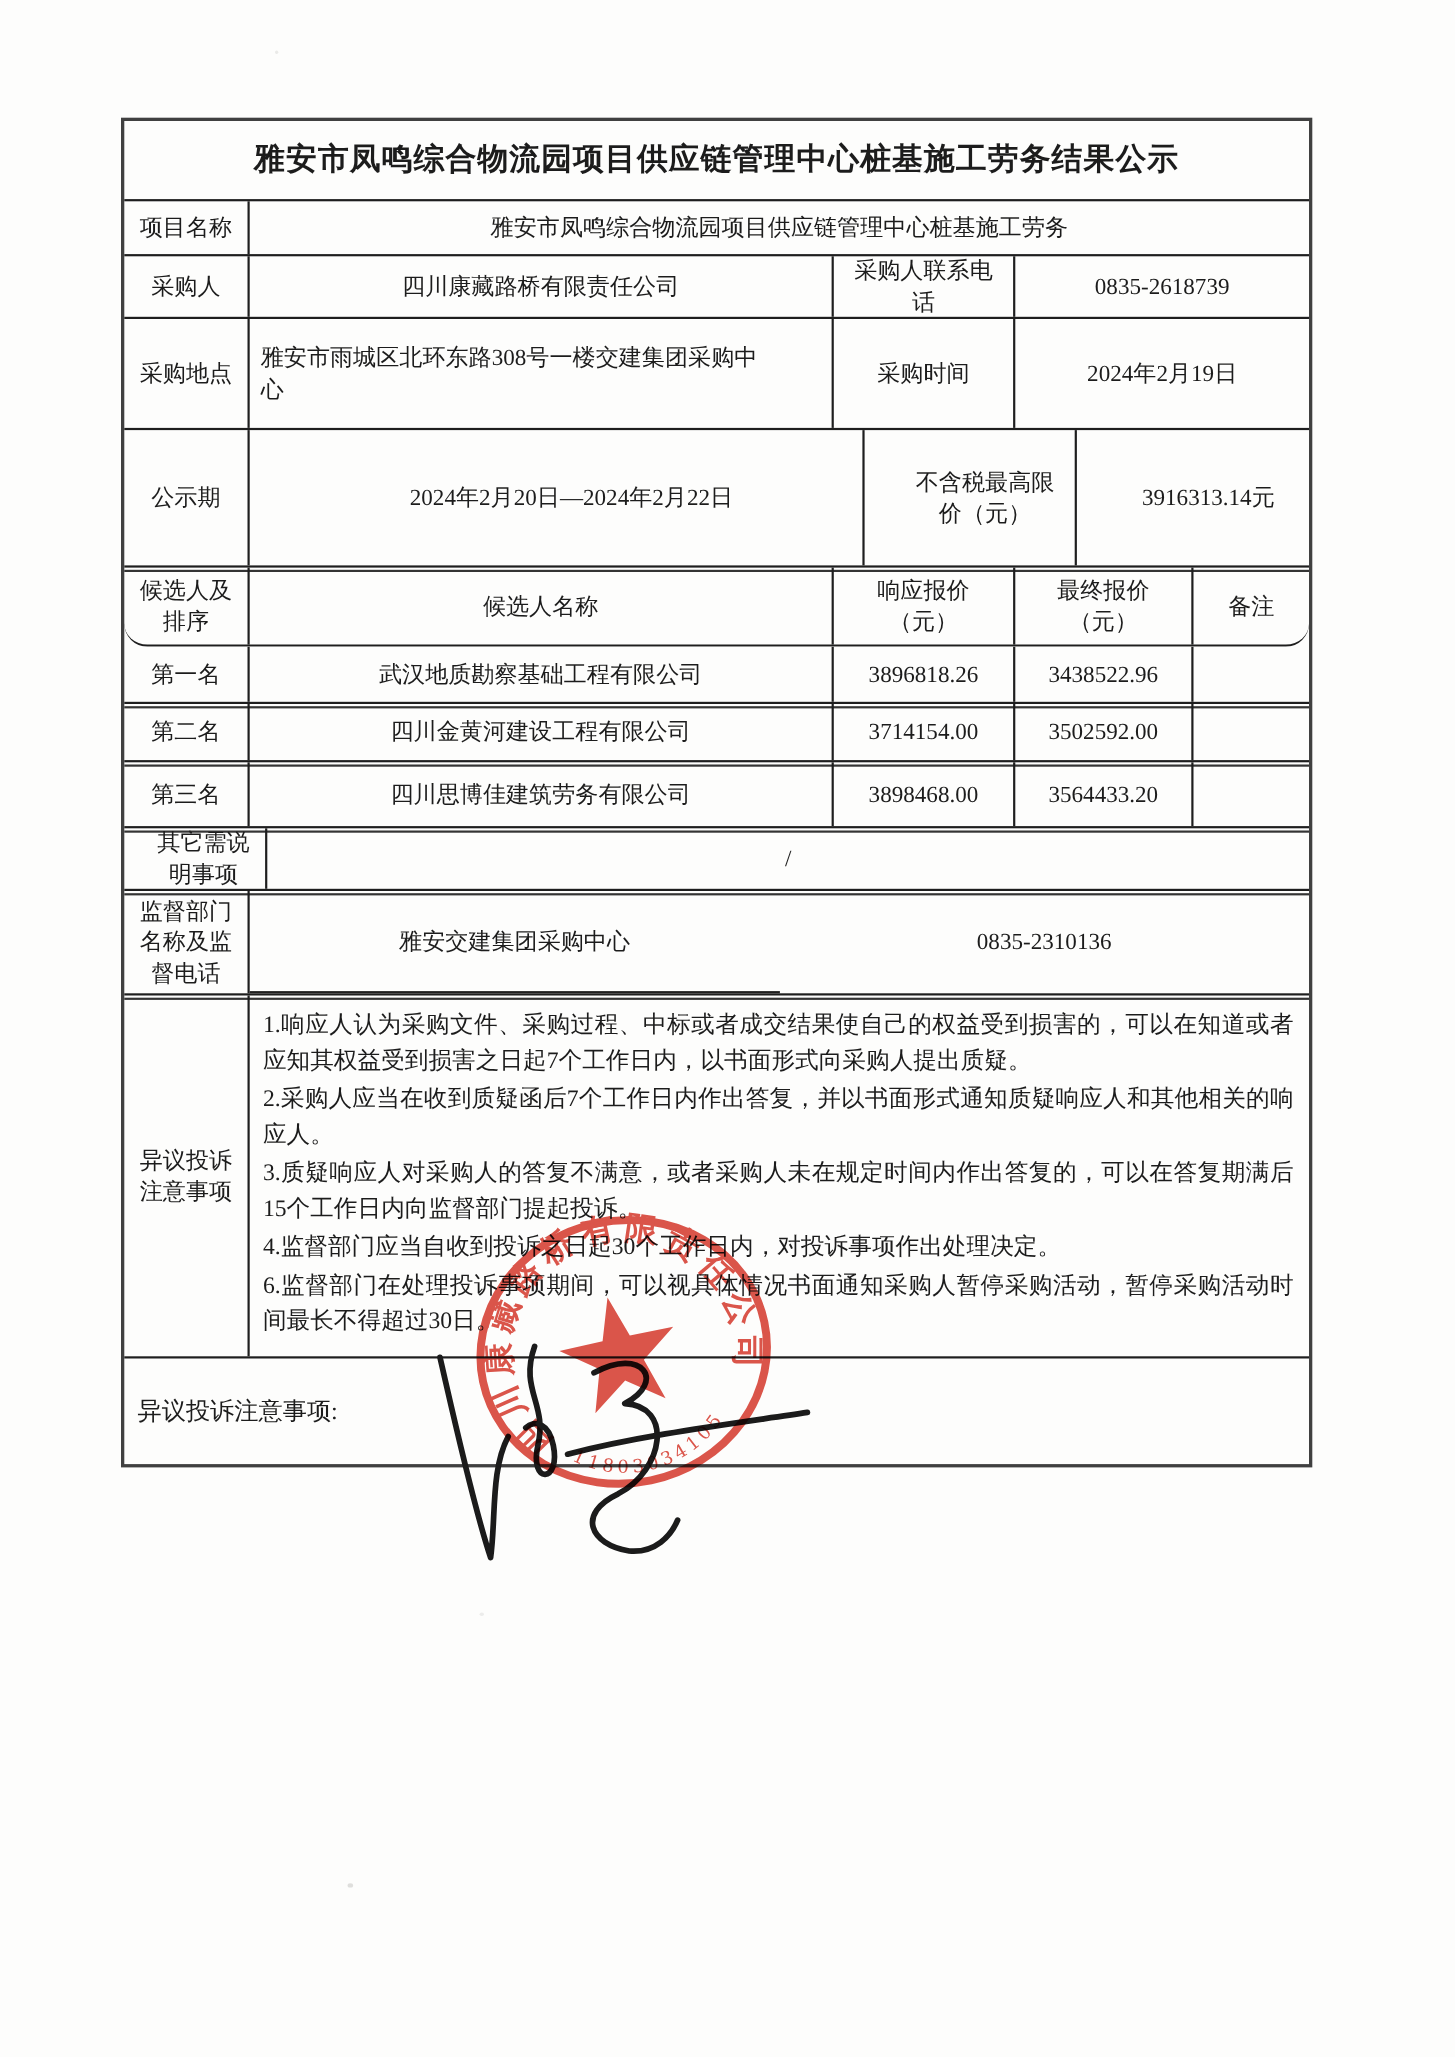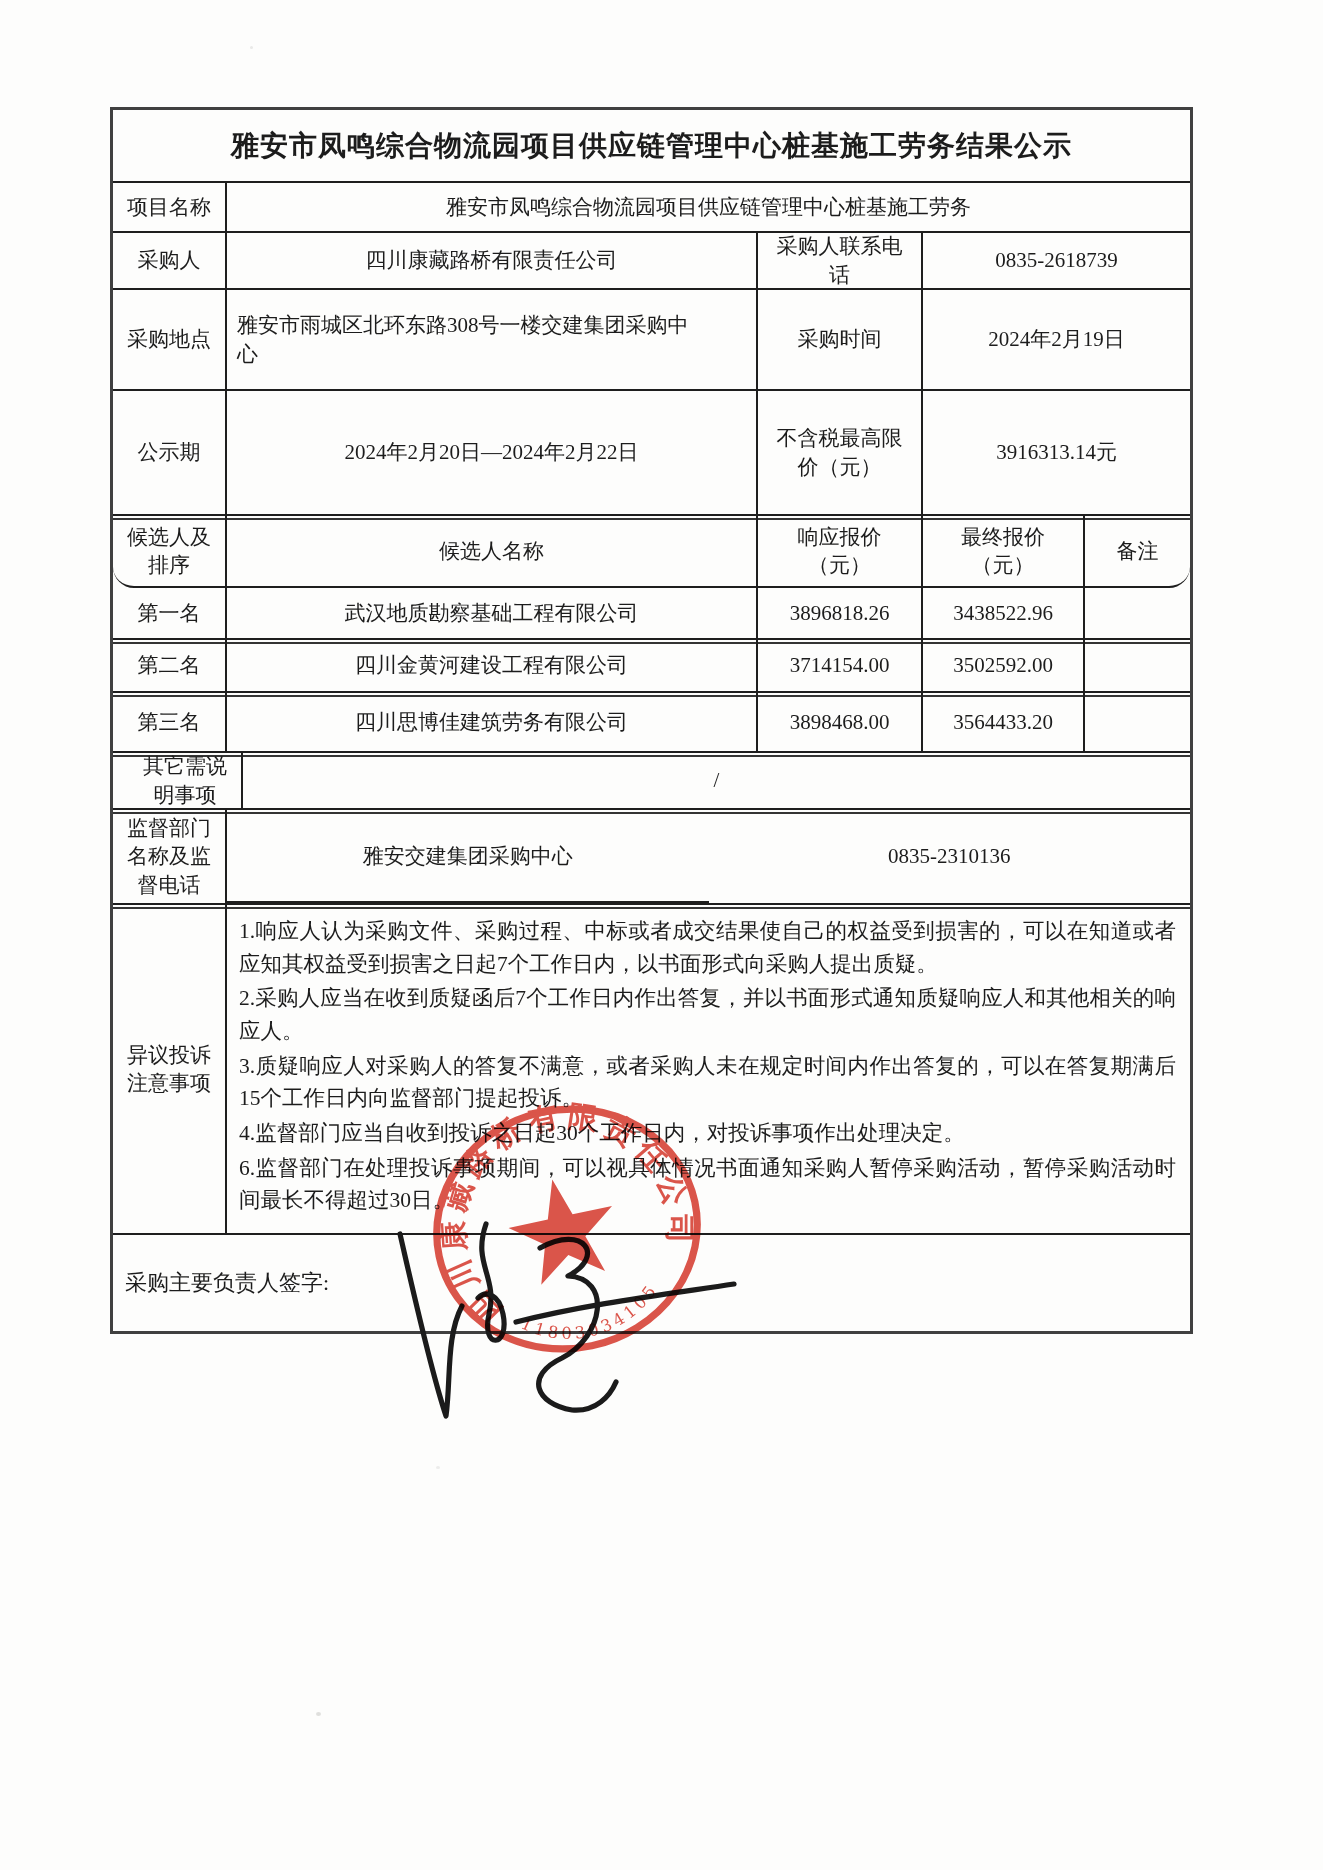--- a/index.html
+++ b/index.html
@@ -37,21 +37,21 @@
   .c4{width:162px;flex:none;}
   .c5{flex:1;}
   .grow{flex:1;}
   .left{justify-content:flex-start;text-align:left;}
 
   .r-title{height:73px;}
   .r-title .cell{font-size:28px;font-weight:bold;letter-spacing:1px;}
   .r-project{height:50px;}
   .r-purchaser{height:57px;}
   .r-location{height:101px;}
-  .r-period{height:125px;}
+  .r-period{height:125px;gap:28px;}
   .r-chead{height:72px;border-radius:21px;}
   .r-cand1{height:52px;}
   .r-cand2{height:53px;}
   .r-cand3{height:60px;}
   .r-other{height:57px;padding-left:16px;}
   .r-superv{height:95px;}
   .r-objection{height:330px;}
   .r-sign{height:96px;}
 
   
@@ -182,21 +182,21 @@
       <div class="objection-text">
         <p>1.响应人认为采购文件、采购过程、中标或者成交结果使自己的权益受到损害的，可以在知道或者应知其权益受到损害之日起7个工作日内，以书面形式向采购人提出质疑。</p>
         <p>2.采购人应当在收到质疑函后7个工作日内作出答复，并以书面形式通知质疑响应人和其他相关的响应人。</p>
         <p>3.质疑响应人对采购人的答复不满意，或者采购人未在规定时间内作出答复的，可以在答复期满后15个工作日内向监督部门提起投诉。</p>
         <p>4.监督部门应当自收到投诉之日起30个工作日内，对投诉事项作出处理决定。</p>
         <p>6.监督部门在处理投诉事项期间，可以视具体情况书面通知采购人暂停采购活动，暂停采购活动时间最长不得超过30日。</p>
       </div>
     </div>
 
     <div class="row r-sign">
-      <div class="sign-cell">采购主要负责人签字:</div>
+      <div class="sign-cell">异议投诉注意事项:</div>
     </div>
 
   </div>
 
   <svg class="signature" viewBox="0 0 352 212">
     <g fill="none" stroke="#1b1b1b" stroke-width="5.2" stroke-linecap="round" stroke-linejoin="round">
       <path d="M 12 16 C 24 68 42 150 58 198 C 63 162 58 118 74 88"></path>
       <path d="M 98 6 C 84 46 110 58 101 96 C 93 132 122 130 115 96 C 111 76 98 72 90 80"></path>
       <path d="M 152 30 C 196 6 218 38 180 58 C 224 60 216 118 174 140 C 136 158 148 186 184 192 C 208 194 222 178 228 164"></path>
       <path d="M 128 104 C 198 86 280 76 346 66"></path>

